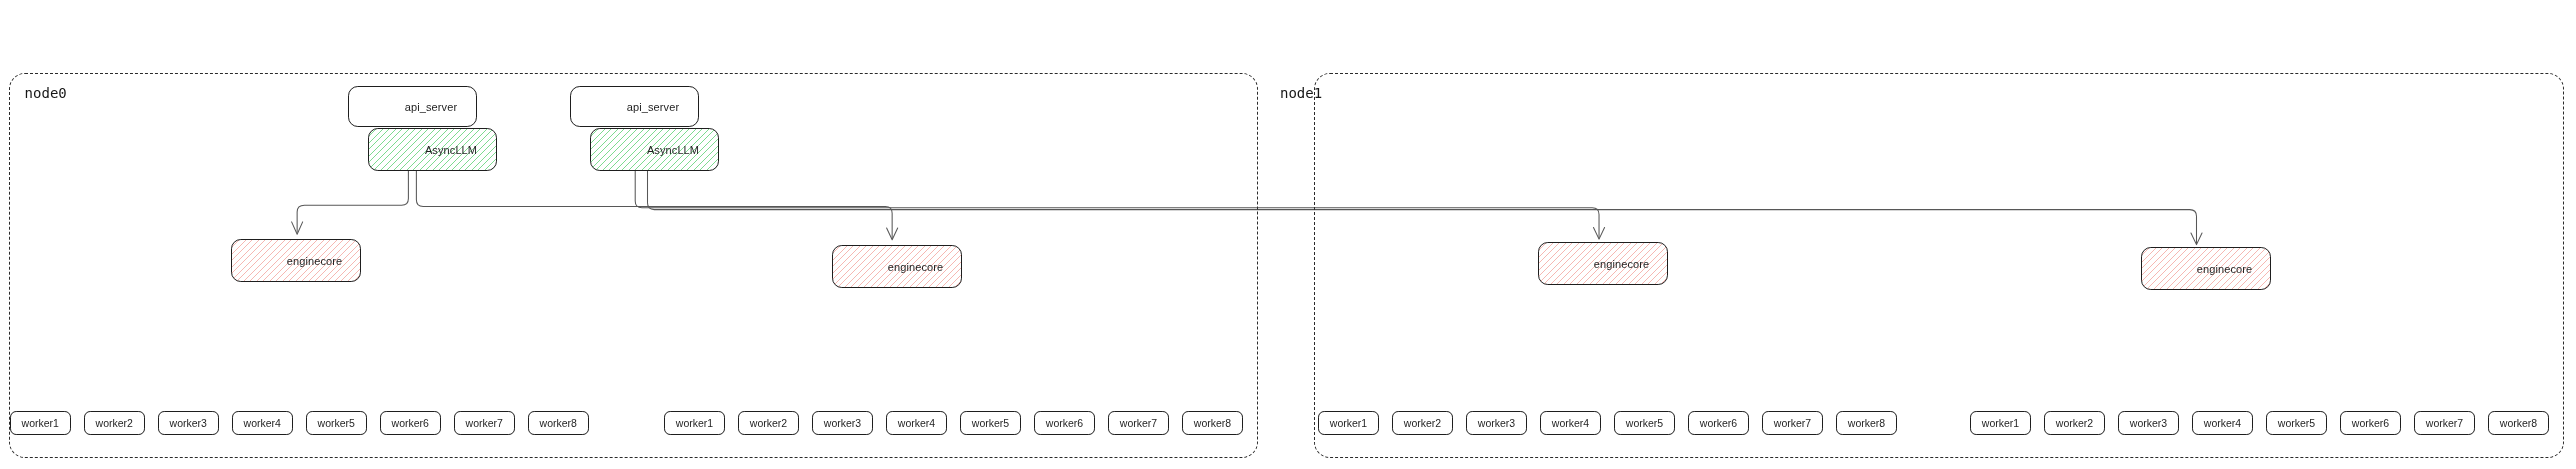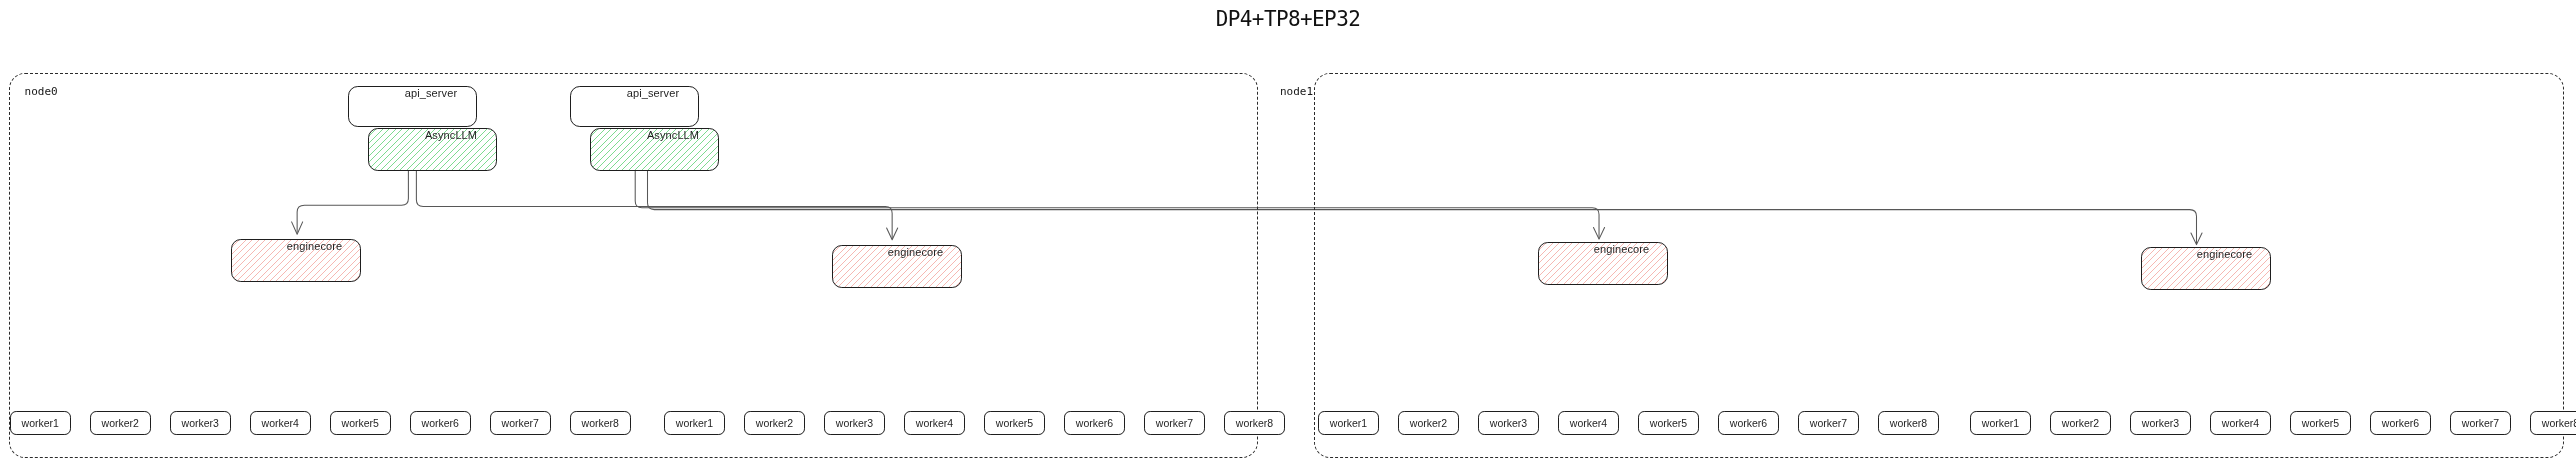--- a/index.html
+++ b/index.html
@@ -26,69 +26,68 @@
   }
   .node-rect{
     position:absolute;
     border:1.1px dashed #2b2b2b;
     border-radius:16px;
     background:transparent;
   }
   .node-label{
     position:absolute;
     font-family:"DejaVu Sans Mono",monospace;
-    font-size:11px;font-weight:500;color:#161616;
+    font-size:14px;font-weight:500;color:#161616;
   }
   .box{
     position:absolute;
     border:1.2px solid var(--border);
     border-radius:9.8px;
     background:var(--background);
-    display:flex;justify-content:center;padding-left:37px;
+    display:flex;align-items:center;justify-content:center;padding-left:37px;
   }
   .box-label{
     font-size:11px;color:var(--border);letter-spacing:0.1px;
   }
   .hatch-green{
     background-color:var(--background);
     background-image:repeating-linear-gradient(135deg,
       var(--green-hatch) 0, var(--green-hatch) 0.8px,
       transparent 0.8px, transparent 4.6px);
     margin-left:20px;
   }
   .hatch-red{
     background-color:var(--background);
     background-image:repeating-linear-gradient(135deg,
       var(--red-hatch) 0, var(--red-hatch) 0.7px,
       transparent 0.7px, transparent 4.6px);
   }
   .worker-row{
     position:absolute;top:411px;height:24px;
-    display:flex;gap:19px;
+    display:flex;gap:13px;
   }
   .worker{
     width:61px;height:24px;flex:0 0 auto;
     border:1.4px solid var(--border);
     border-radius:6.2px;
     background:var(--background);
     display:flex;align-items:center;justify-content:center;
     font-size:10.5px;color:var(--border);
   }
   .connectors{position:absolute;left:0;top:0;}
   .connectors path,.connectors polyline{
     fill:none;stroke:var(--connector);stroke-width:1.7;
     stroke-linecap:round;stroke-linejoin:round;
   }
 </style>
 </head>
 <body>
 
 <div class="canvas">
 
-  <div class="diagram-title">DP4+TP8+EP32</div>
 
   <svg class="connectors" width="2576" height="469" viewBox="0 0 4188 763">
     <path d="M663,278 V323 Q663,334 652,334 H494 Q482,334 482,345 V378"></path>
     <polyline points="473,361 482,381 491,361"></polyline>
     <path d="M676,278 V325 Q676,336 687,336 H1439 Q1450,336 1450,347 V388"></path>
     <polyline points="1441,371 1450,390 1459,371"></polyline>
     <path d="M1032,278 V327 Q1032,338 1043,338 H2589 Q2600,338 2600,349 V387"></path>
     <polyline points="2591,370 2600,389 2609,370"></polyline>
     <path d="M1052,278 V330 Q1052,341 1063,341 H3561 Q3572,341 3572,352 V396"></path>
     <polyline points="3563,379 3572,398 3581,379"></polyline>

